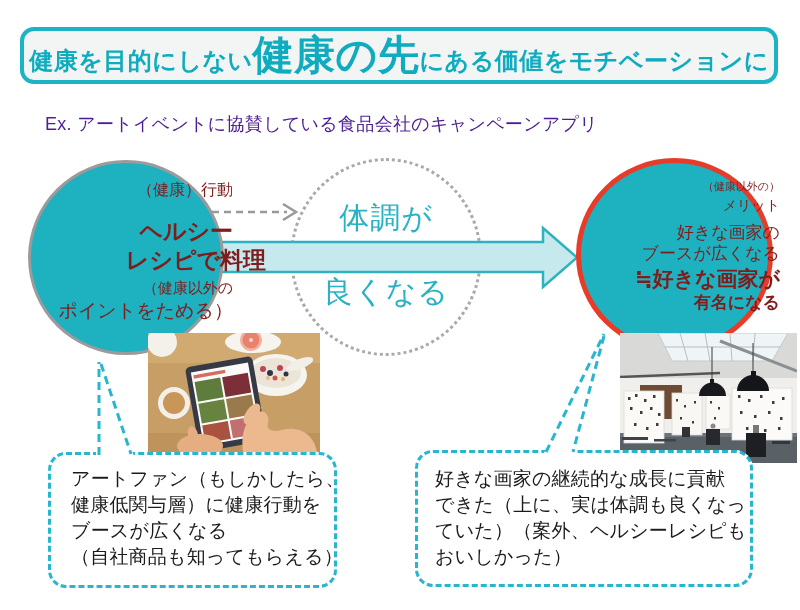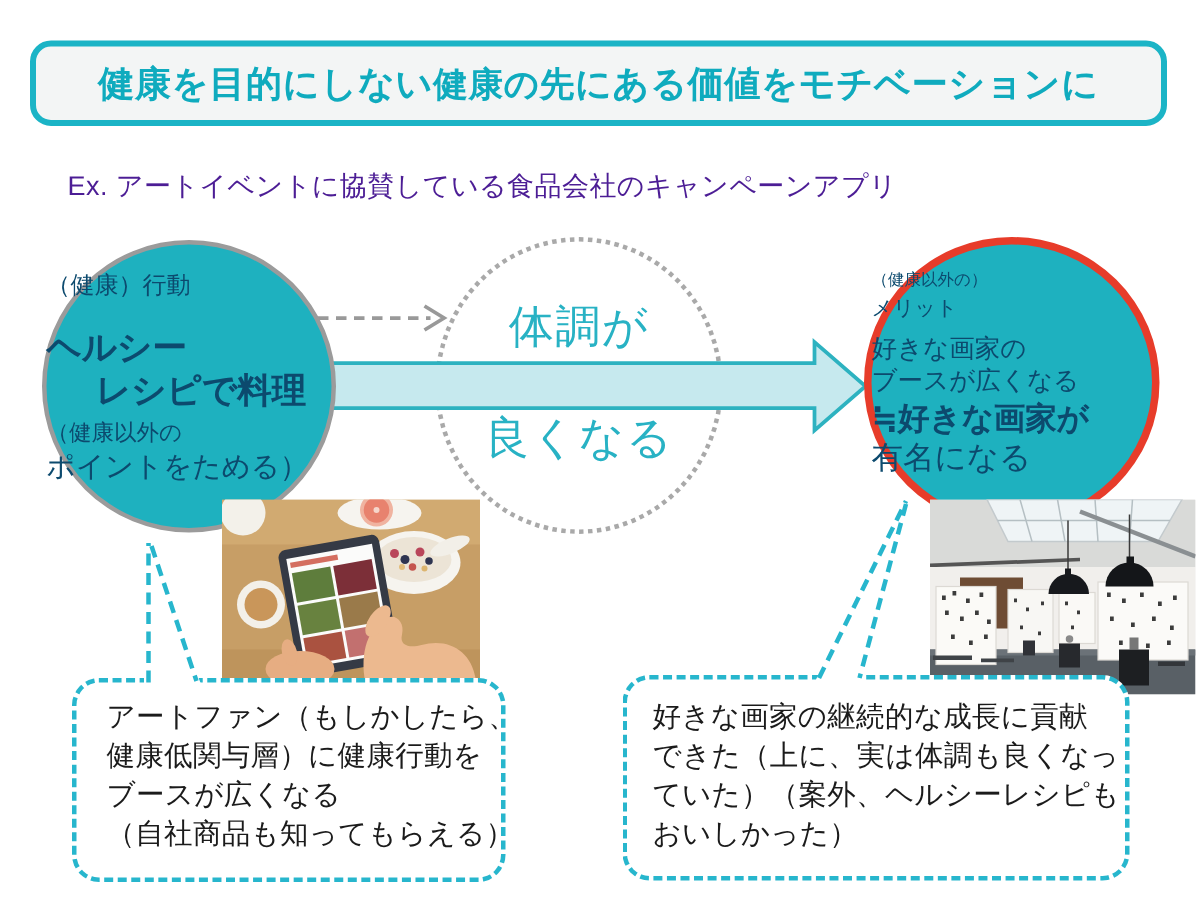--- a/index.html
+++ b/index.html
@@ -10,27 +10,27 @@
   .abs{position:absolute;box-sizing:border-box;}
 
   
   .banner{
     left:20px;top:27px;width:758px;height:57px;
     background:#f3f5f5;border:4px solid #1bb4c6;border-radius:14px;
     display:flex;justify-content:center;align-items:center;
   }
   .banner-line{white-space:nowrap;color:#0fabbe;}
   .banner-reg{font-size:24px;font-weight:600;letter-spacing:.5px;}
-  .banner-em{font-size:23px;font-weight:800;letter-spacing:.5px;}
+  .banner-em{font-size:41px;font-weight:800;letter-spacing:.5px;}
 
   .subtitle{left:45px;top:112px;font-size:18px;color:#4c1d95;letter-spacing:.3px;}
 
   
   .circle{border-radius:50%;}
-  .circle .cline{position:absolute;left:0;width:100%;text-align:left;color:#0c4a6e;white-space:nowrap;}
+  .circle .cline{position:absolute;left:12px;width:100%;text-align:right;color:#7f1d1d;white-space:nowrap;}
 
   .action-circle{left:28px;top:160px;width:196px;height:195px;background:#1eb1bf;border:3px solid #9b9b9b;z-index:3;}
   .outcome-circle{left:290px;top:158px;width:192px;height:198px;border:3px dotted #a9a9a9;background:transparent;z-index:0;}
   .merit-circle{left:576px;top:158px;width:197px;height:194px;background:#1eb1bf;border:5px solid #e73c2a;z-index:3;}
 
   .outcome-text{color:#28b2c4;font-size:30px;letter-spacing:1px;text-align:center;width:172px;z-index:2;}
 
   .svg-overlay{left:0;top:0;width:800px;height:610px;pointer-events:none;}
   .z1{z-index:1;} .z6{z-index:6;}
   .photo{z-index:4;}
@@ -77,21 +77,21 @@
     <div class="cline" style="top:116px;font-size:15px;">（健康以外の</div>
     <div class="cline" style="top:135px;font-size:19px;">ポイントをためる）</div>
   </div>
 
   <div class="abs circle merit-circle">
     <div class="cline" style="top:16px;font-size:11px;">（健康以外の）</div>
     <div class="cline" style="top:34px;font-size:14px;">メリット</div>
     <div class="cline" style="top:58px;font-size:17px;">好きな画家の</div>
     <div class="cline" style="top:79px;font-size:17px;">ブースが広くなる</div>
     <div class="cline" style="top:102px;font-size:21px;font-weight:700;">≒好きな画家が</div>
-    <div class="cline" style="top:128px;font-size:21px;font-weight:400;">有名になる</div>
+    <div class="cline" style="top:128px;font-size:17px;font-weight:700;">有名になる</div>
   </div>
 
   <svg class="abs photo" style="left:148px;top:333px;" width="172" height="119" viewBox="0 0 172 119">
     <rect width="172" height="119" fill="#c79e66"></rect>
     <rect width="172" height="30" fill="#d4ae76" opacity="0.75"></rect>
     <rect y="100" width="172" height="19" fill="#b88d55" opacity="0.6"></rect>
     <circle cx="14" cy="9" r="15" fill="#f3f1ea"></circle>
     <ellipse cx="105" cy="9" rx="28" ry="11" fill="#f6f4ef"></ellipse>
     <circle cx="103" cy="7" r="11" fill="#f0b3a0"></circle>
     <circle cx="103" cy="7" r="8.5" fill="#e8826e"></circle>

